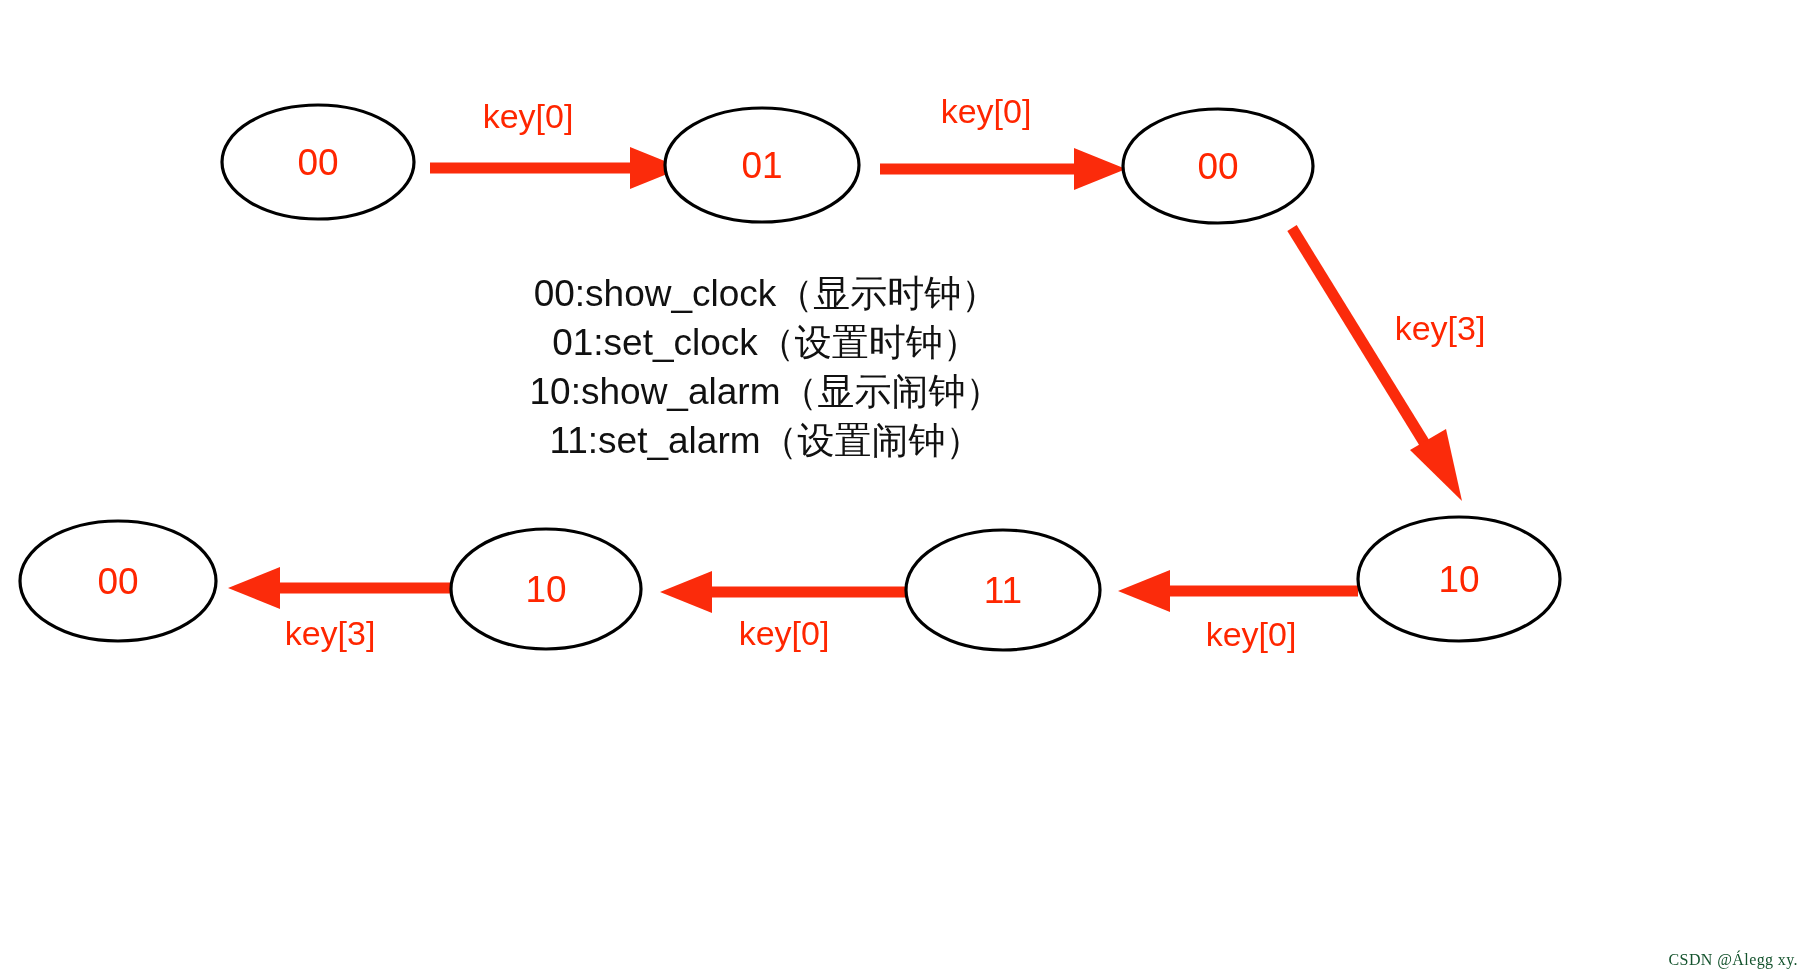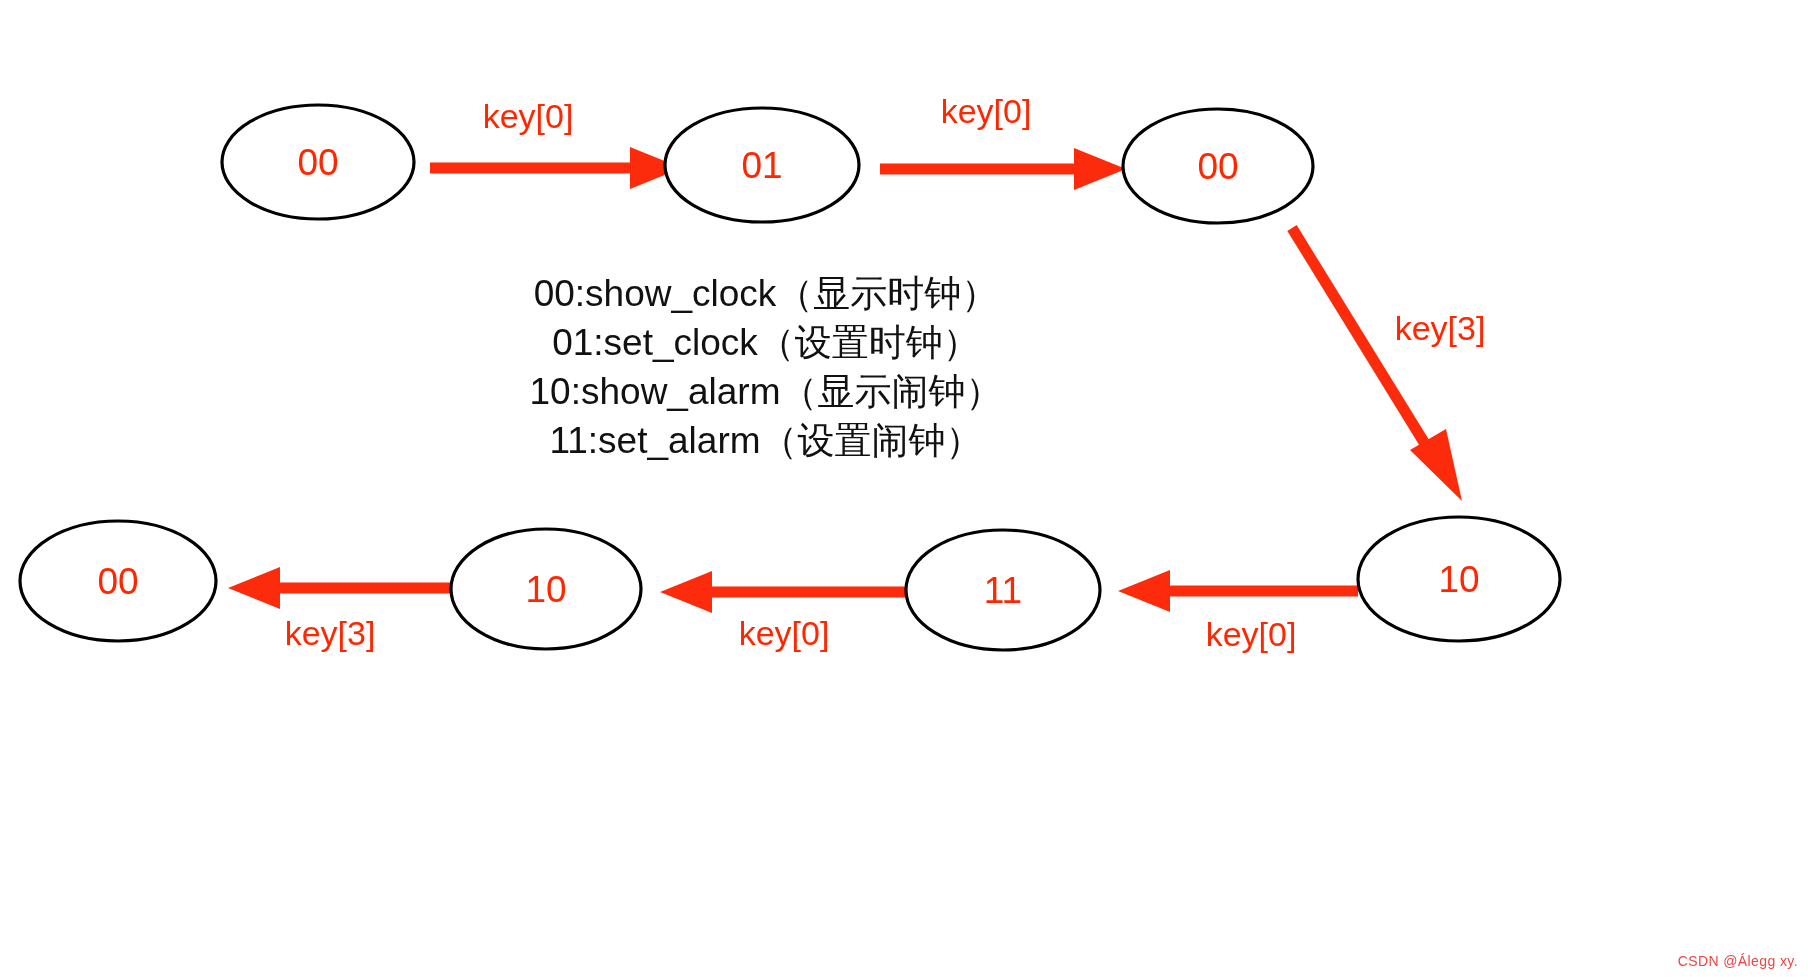--- a/index.html
+++ b/index.html
@@ -50,23 +50,23 @@
     fill: none;
     stroke-linecap: butt;
   }
   .arrow-head {
     fill: #fb2b0b;
   }
   #watermark {
     position: absolute;
     right: 18px;
     bottom: 8px;
-    font-family: Liberation Sans, sans-serif;
-    font-size: 14px;
-    color: #ef4444;
+    font-family: Liberation Serif, serif;
+    font-size: 16px;
+    color: #14532d;
     letter-spacing: 0.4px;
     white-space: nowrap;
   }
 </style>
 </head>
 <body>
 
 <div id="canvas">
 
   <svg id="diagram-svg" viewBox="0 0 1816 977" xmlns="http://www.w3.org/2000/svg">

